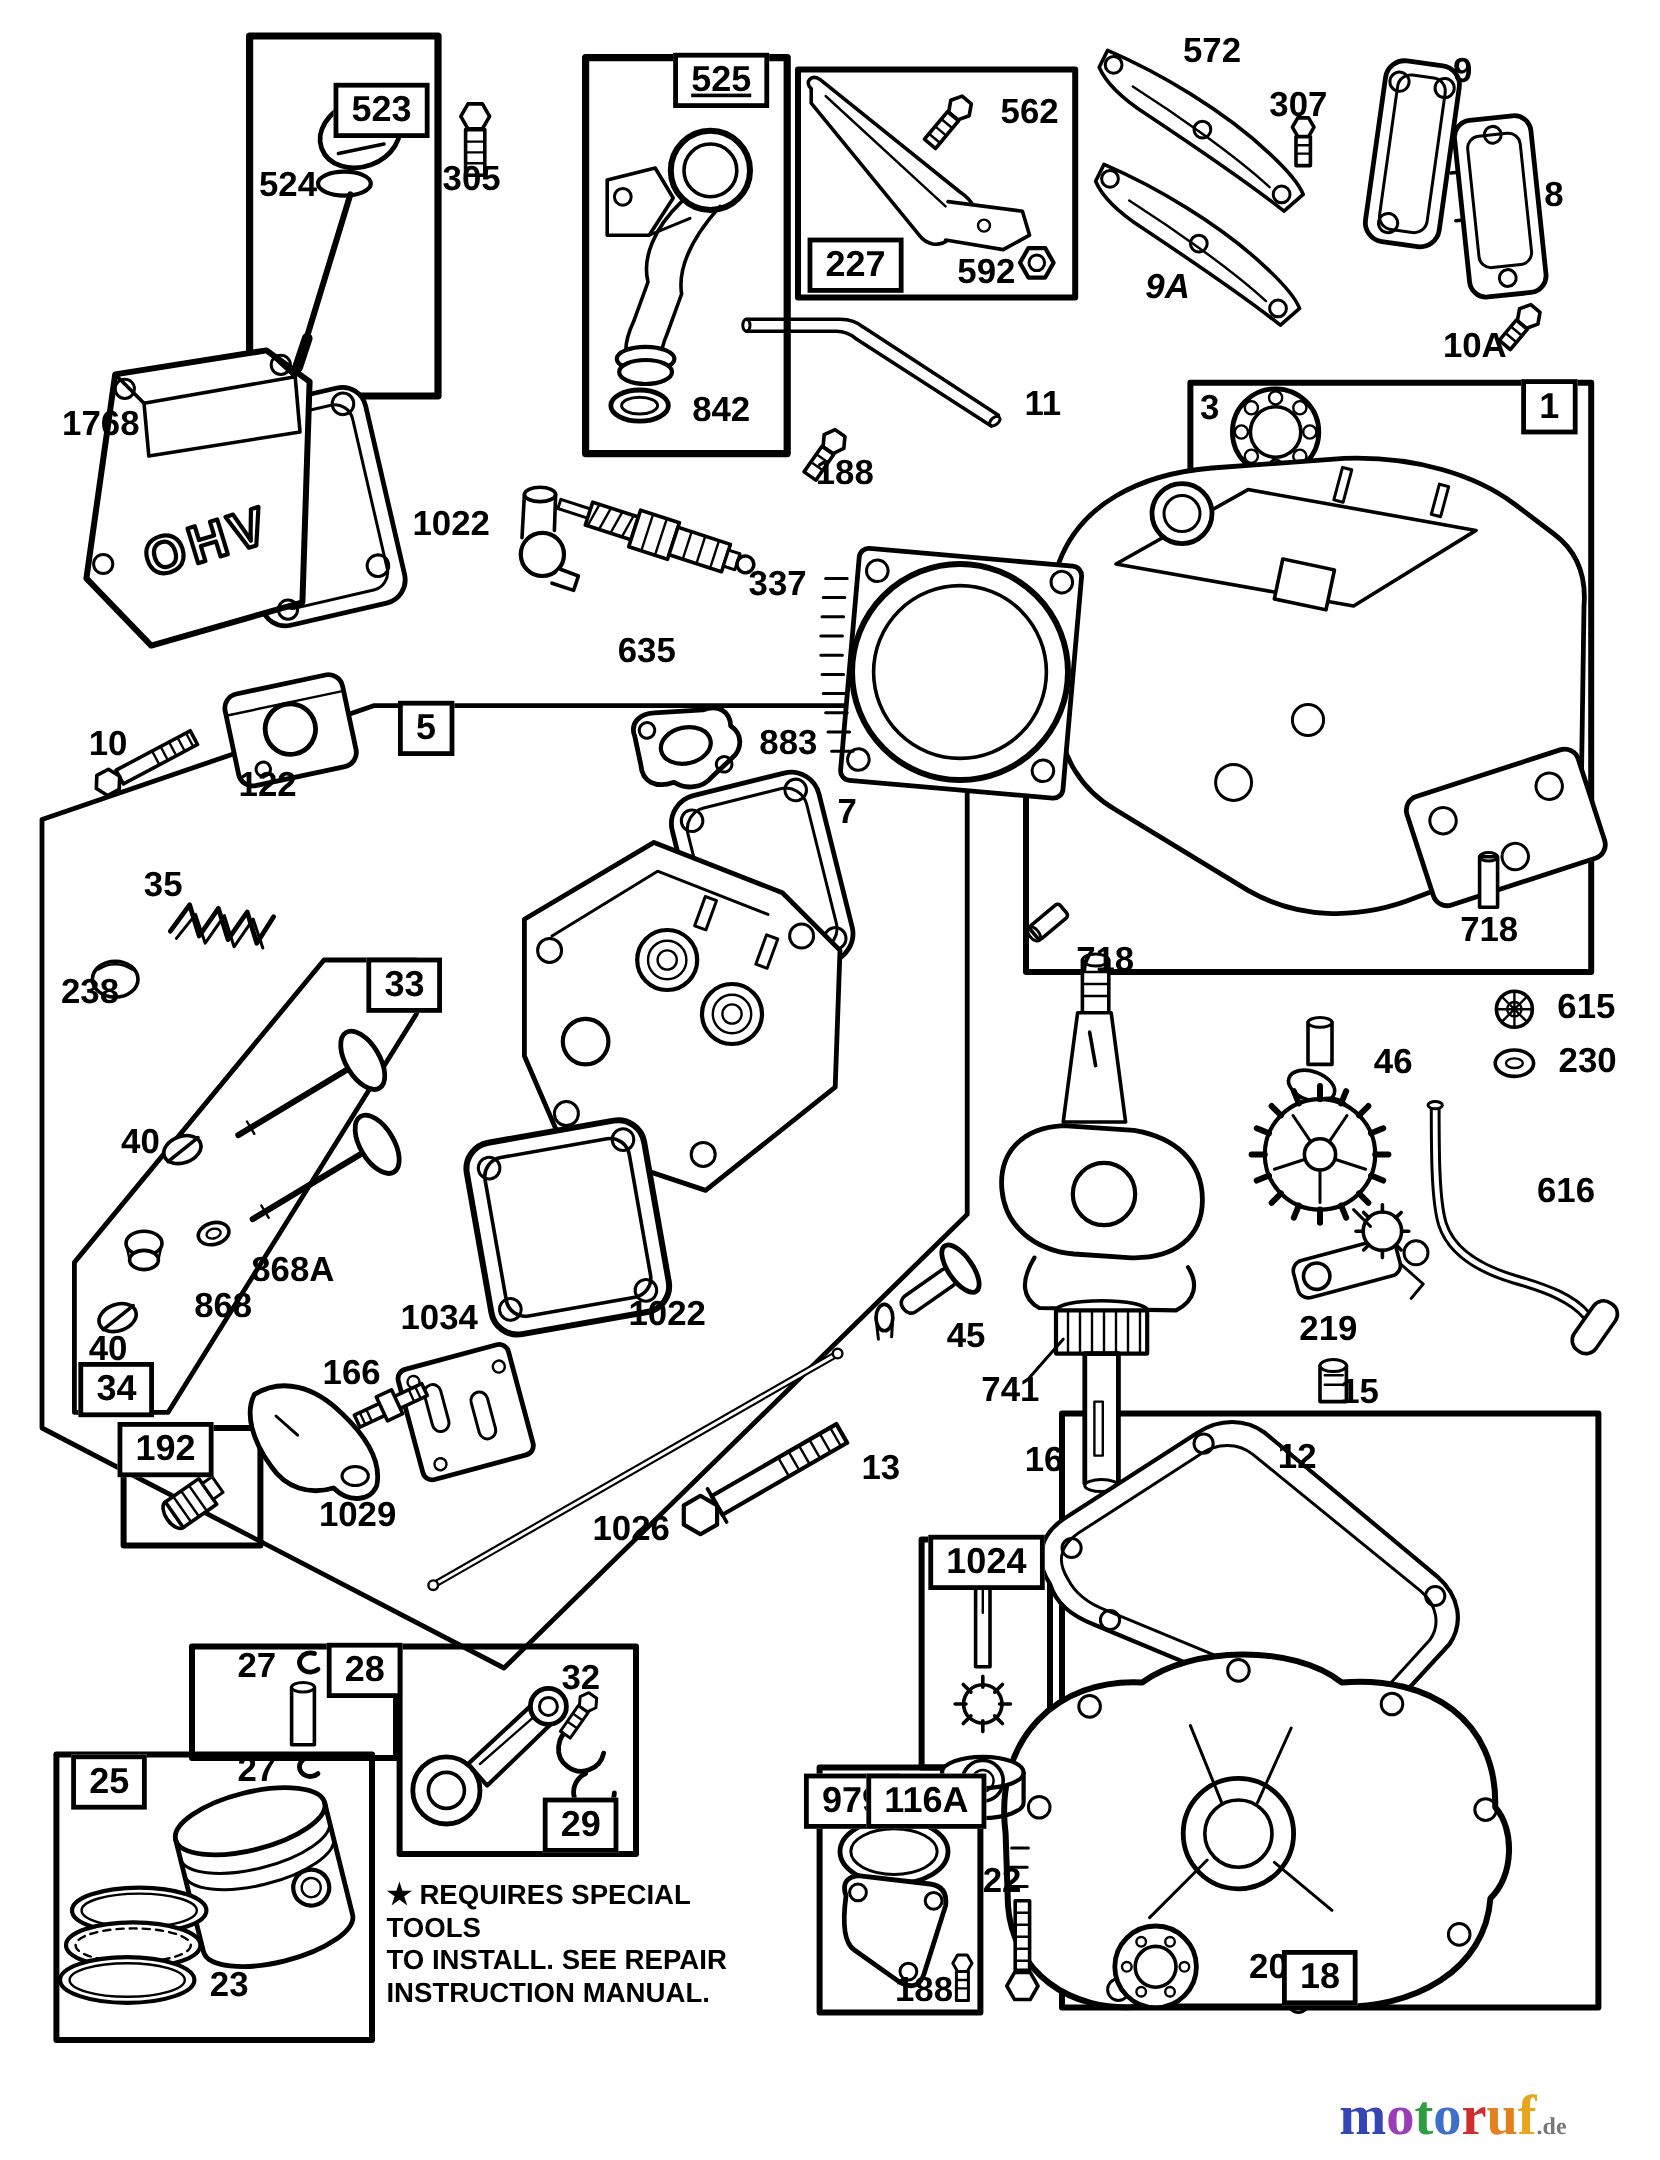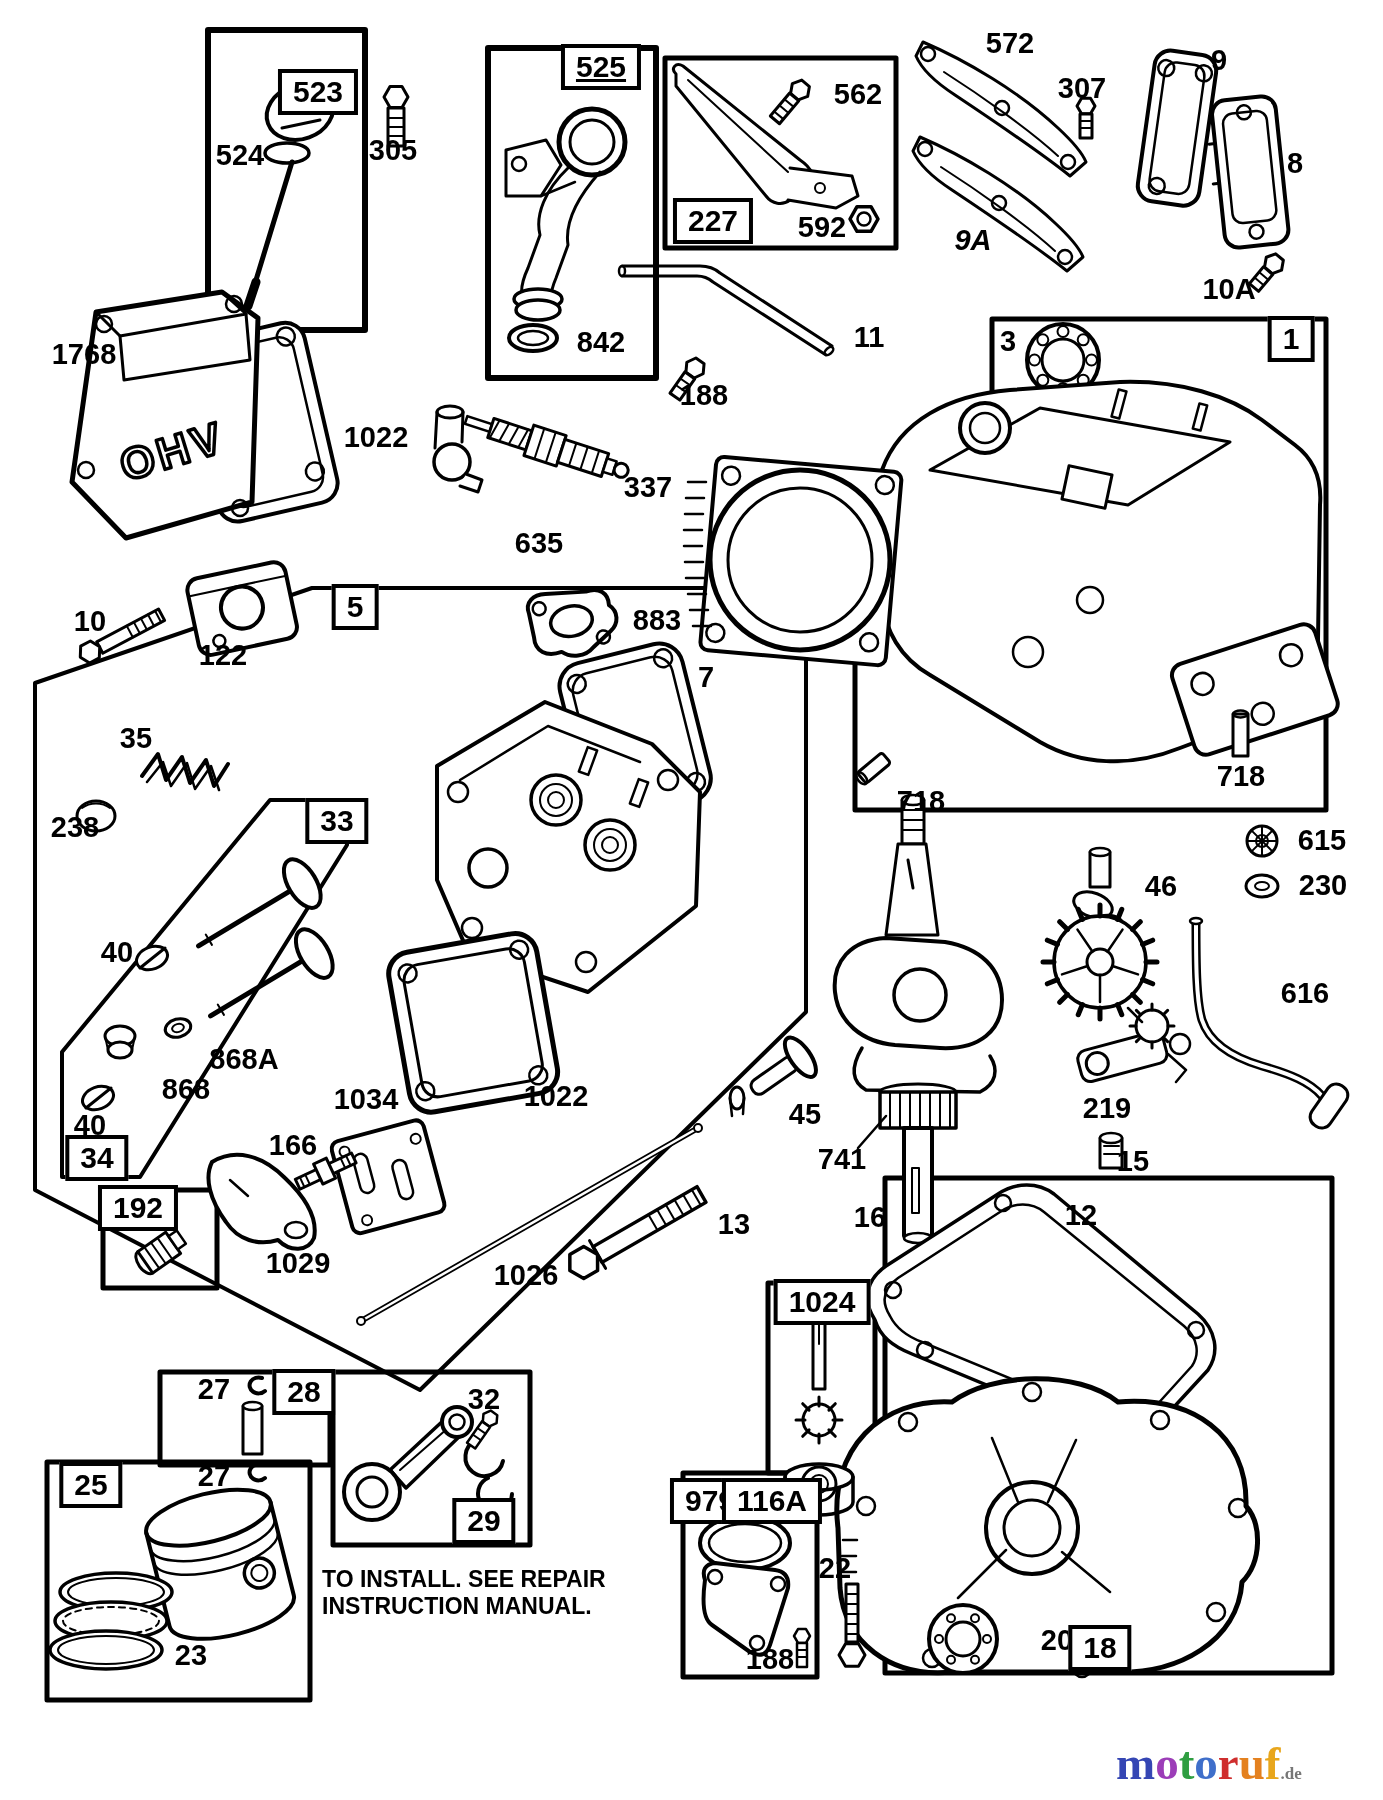--- a/index.html
+++ b/index.html
@@ -13,21 +13,21 @@
   .wl{stroke:#fff}
   .ohv{font:900 44px "Liberation Sans",sans-serif;letter-spacing:4px;fill:none;stroke:#000;stroke-width:3.5px;}
   #callout-layer{position:absolute;left:0;top:0;width:100%;height:100%;}
   .callout{position:absolute;transform:translate(-50%,-50%);font:bold 29px "Liberation Sans",sans-serif;
            color:#000;white-space:nowrap;letter-spacing:0;}
   .callout.boxed{border:4px solid #000;background:#fff;padding:2px 11px;font-size:30px;}
   .note{position:absolute;left:322px;top:1566px;width:330px;color:#000;}
   .note .nline{font:bold 23px "Liberation Sans",sans-serif;line-height:27px;}
   .note .star{font-size:24px;margin-right:6px;}
   .wm{position:absolute;left:1116px;top:1736px;font:bold 47px "Liberation Serif",serif;white-space:nowrap;}
-  .wm .dom{font-size:17px;color:#777;font-weight:bold;}
+  .wm .dom{font-size:20px;color:#777;font-weight:bold;}
 </style>
 </head>
 <body>
 
 <div class="stage">
 
 <svg width="1383" height="1800" viewBox="0 0 1383 1800">
 
   <g>
     <rect x="208" y="30" width="157" height="300" class="s6"></rect>
@@ -599,19 +599,20 @@
       <span class="callout" style="left: 214px; top: 1389px;">27</span>
       <span class="callout boxed" style="left: 304px; top: 1392px;">28</span>
       <span class="callout" style="left: 214px; top: 1476px;">27</span>
       <span class="callout boxed" style="left: 91px; top: 1485px;">25</span>
       <span class="callout" style="left: 191px; top: 1655px;">23</span>
       <span class="callout" style="left: 484px; top: 1399px;">32</span>
       <span class="callout boxed" style="left: 484px; top: 1521px;">29</span>
     </div>
 
 <div class="note">
+  <div class="nline"><span class="star">★</span><span>REQUIRES SPECIAL TOOLS</span></div>
   <div class="nline">TO INSTALL.  SEE REPAIR</div>
   <div class="nline">INSTRUCTION MANUAL.</div>
 </div>
 
 <div class="wm"><span id="wm-letters"><span style="color: rgb(53, 70, 180);">m</span><span style="color: rgb(156, 61, 184);">o</span><span style="color: rgb(47, 158, 65);">t</span><span style="color: rgb(63, 111, 202);">o</span><span style="color: rgb(207, 46, 46);">r</span><span style="color: rgb(228, 129, 31);">u</span><span style="color: rgb(232, 166, 28);">f</span></span><span class="dom">.de</span></div>
 
 </div>
 
 </body></html>

